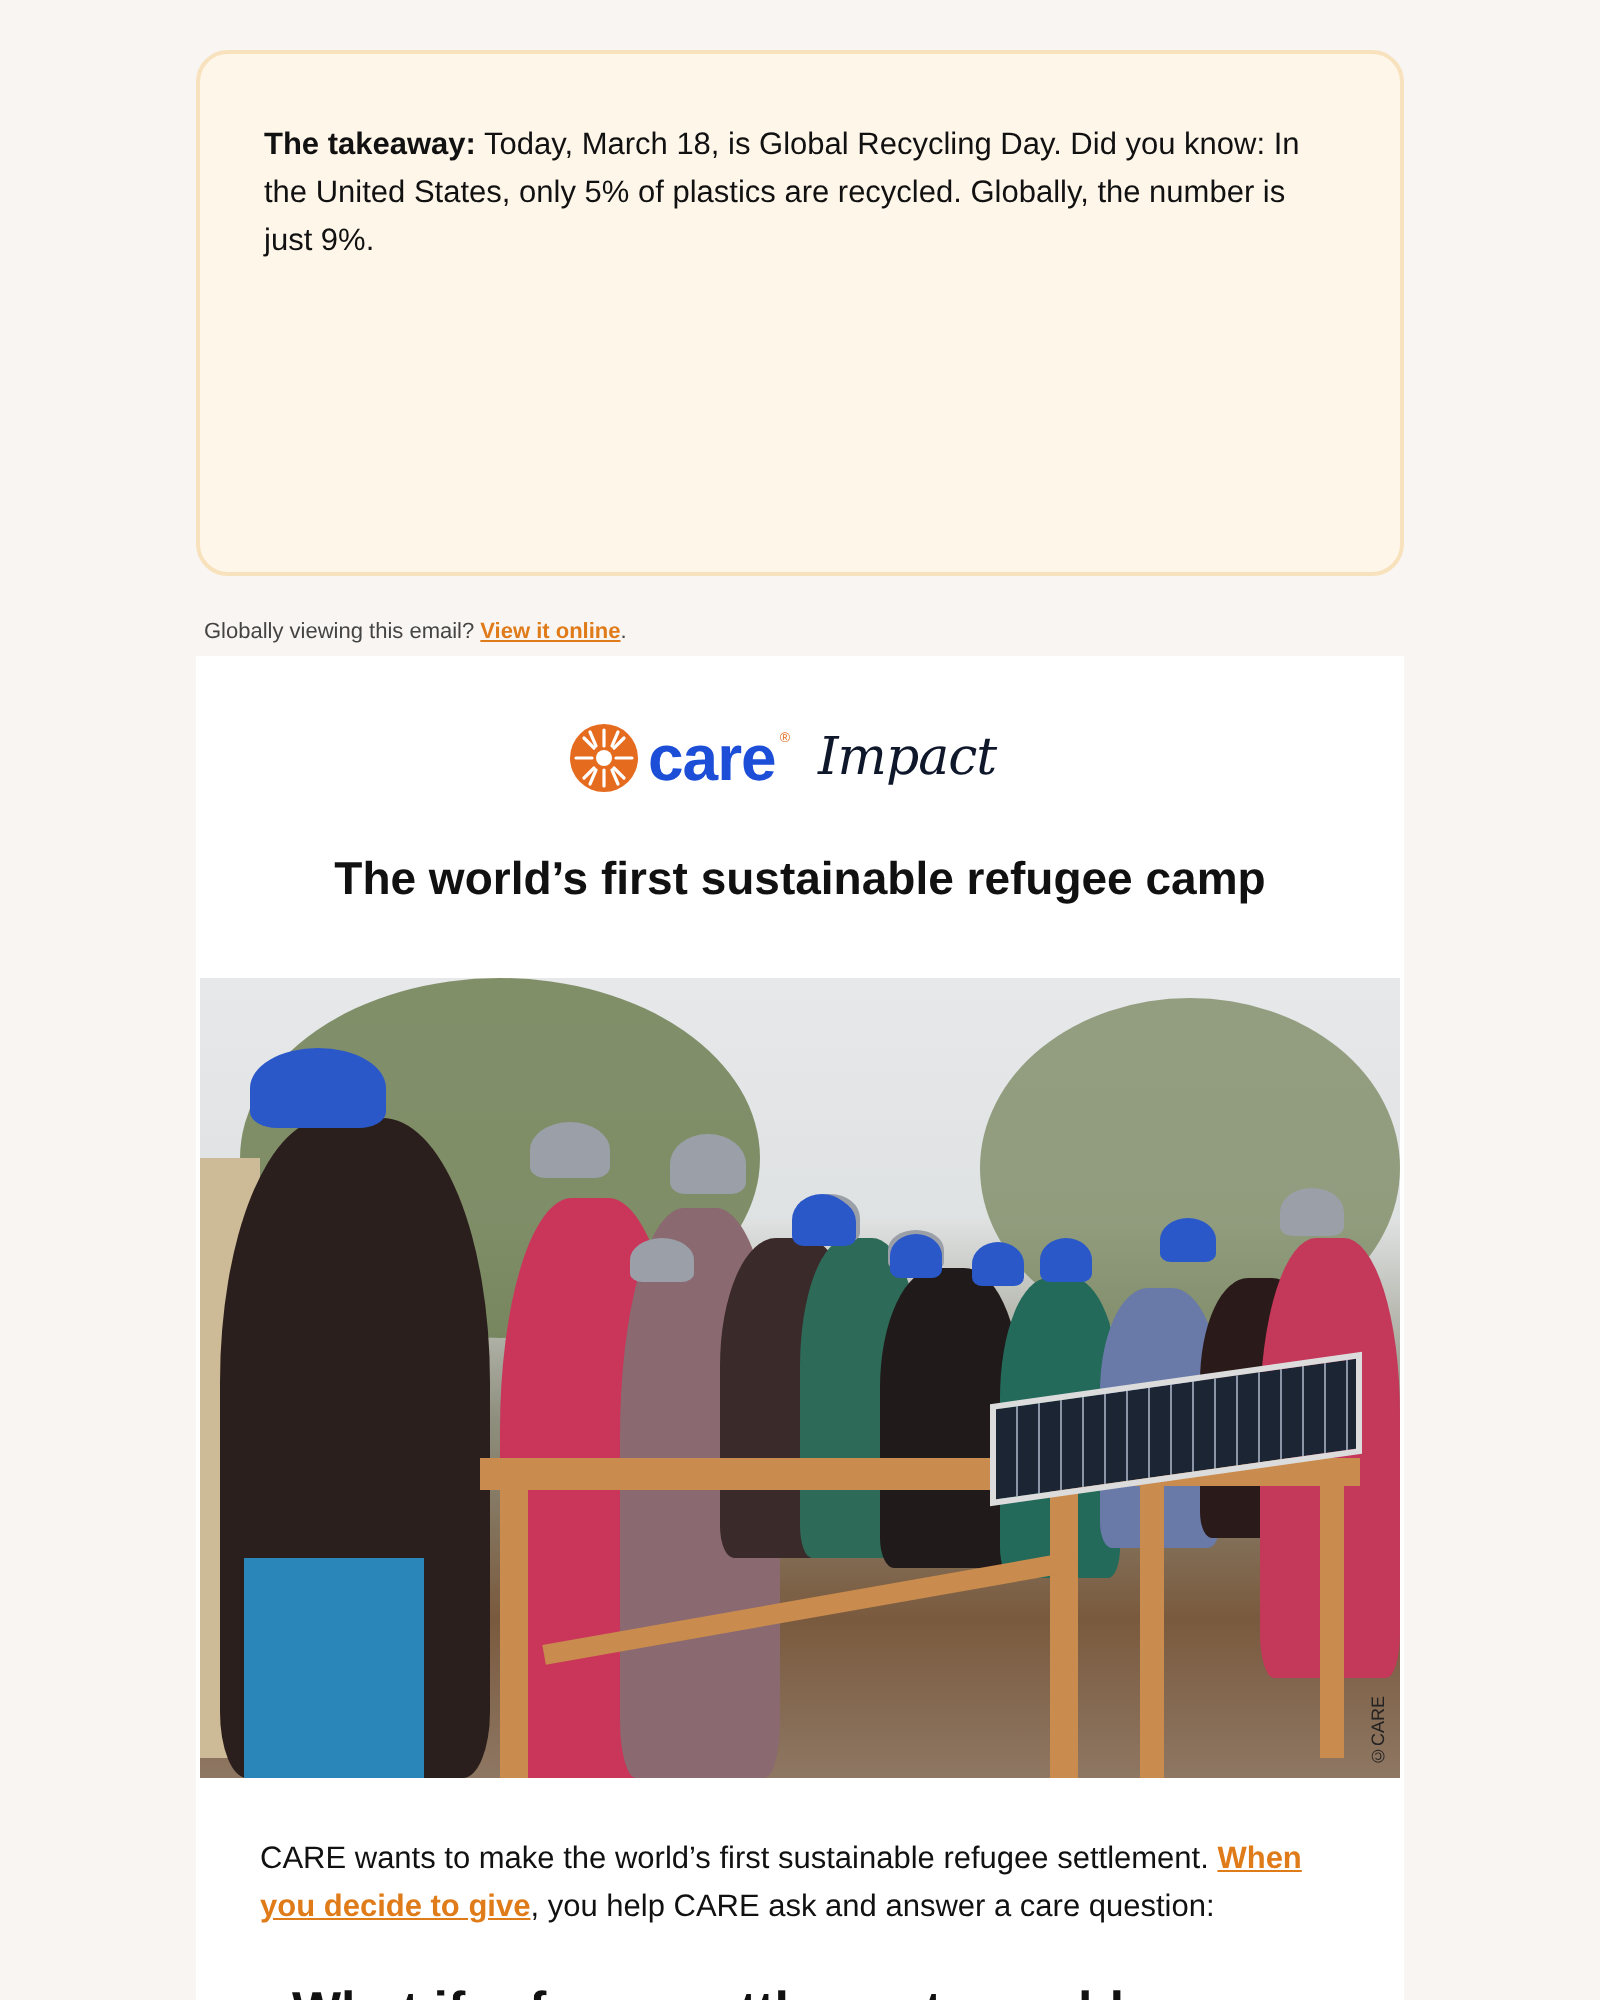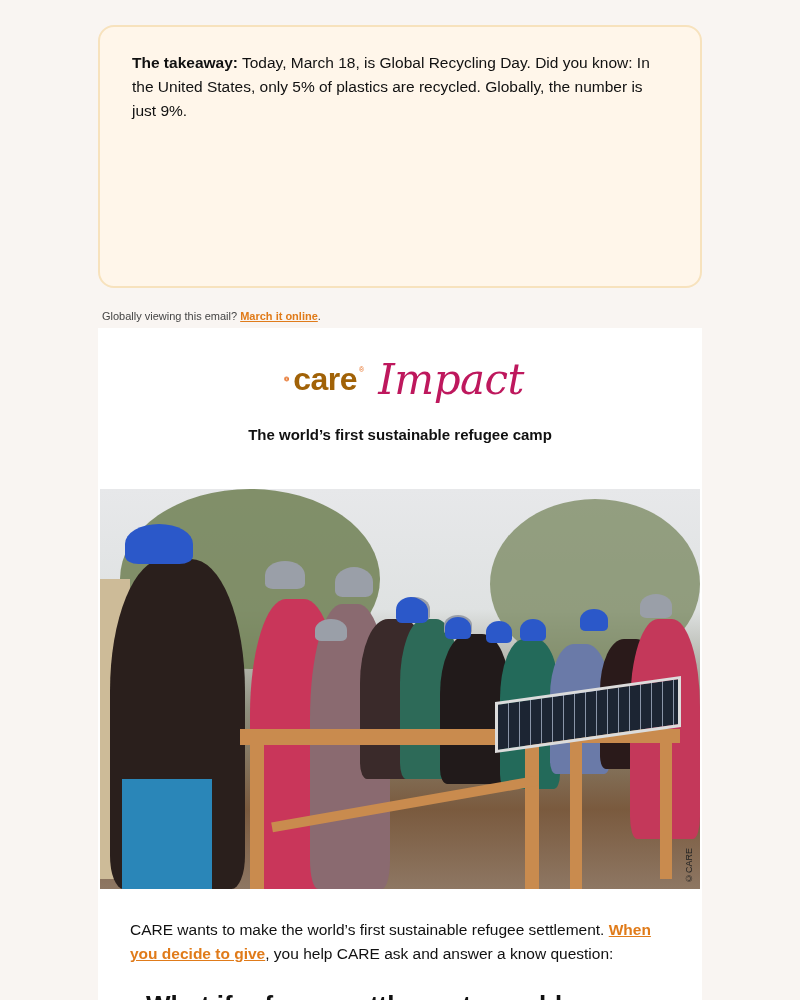--- a/index.html
+++ b/index.html
@@ -11,47 +11,47 @@
   }
   .takeaway {
     position: absolute; left: 98px; top: 25px; width: 604px; height: 263px;
     box-sizing: border-box;
     background: #fff6ea;
     border: 2px solid #f7e2bd;
     border-radius: 16px;
     padding: 20px 32px 0 32px;
     font-size: 15.5px; line-height: 24px; color: #111;
   }
-  .takeaway p { margin: 4px 0 24px 0; }
+  .takeaway p { margin: 14px 0 24px 0; }
   .takeaway b { font-weight: 700; }
   .trouble {
     position: absolute; left: 102px; top: 310px;
     font-size: 11px; color: #444;
   }
   .trouble a { color: #e07b1a; font-weight: 700; text-decoration: underline; }
   .card {
     position: absolute; left: 98px; top: 328px; width: 604px; height: 672px;
     background: #ffffff; overflow: hidden;
   }
   .logo {
     position: absolute; left: 186px; top: 28px; height: 46px; width: 240px;
     display: flex; align-items: center;
   }
   .logo .care-word {
     font-family: "Liberation Sans", sans-serif; font-weight: 700;
-    color: #a16207; font-size: 32px; letter-spacing: -0.5px; margin-left: 4px;
+    color: #1d4ed8; font-size: 32px; letter-spacing: -0.5px; margin-left: 4px;
   }
   .logo .tm { color: #e56b1f; font-size: 7px; vertical-align: top; margin: 0 14px 0 2px; position: relative; top: -10px; }
   .logo .impact {
     font-family: "DejaVu Serif", serif; font-style: italic;
-    color: #be185d; font-size: 42px; font-weight: 400; letter-spacing: -0.5px;
+    color: #0f172a; font-size: 26px; font-weight: 400; letter-spacing: -0.5px;
   }
   .title {
     position: absolute; left: 0; top: 98px; width: 604px; text-align: center;
-    font-size: 15px; font-weight: 700; color: #111;
+    font-size: 23px; font-weight: 700; color: #111;
   }
   .photo {
     position: absolute; left: 2px; top: 161px; width: 600px; height: 400px;
     background: linear-gradient(180deg, #e7e8ea 0%, #dfe2e2 30%, #8e8f7e 55%, #7a5a3e 80%, #8e7763 100%);
     overflow: hidden;
   }
   .photo .tree { position: absolute; border-radius: 50%; background: #6f7f52; opacity: .85; }
   .photo .person { position: absolute; border-radius: 40% 40% 10% 10%; }
   .photo .helmet { position: absolute; border-radius: 50% 50% 20% 20%; }
   .photo .bench { position: absolute; background: #c98b4e; }
@@ -74,21 +74,21 @@
   }
 </style>
 </head>
 <body>
 
 <div class="takeaway">
   <p><b>The takeaway:</b><span> Today, March 18, is Global Recycling Day. Did you know: In the United States, only 5% of plastics are recycled. Globally, the number is just 9%.</span></p>
 </div>
 
 <div class="trouble">
-  <span>Globally viewing this email? </span><a href="#">March it online</a><span>.</span>
+  <span>Globally viewing this email? </span><a href="#">View it online</a><span>.</span>
 </div>
 
 <div class="card">
   <div class="logo">
     <svg width="36" height="36" viewBox="0 0 36 36">
       <g fill="#e56b1f">
         <circle cx="18" cy="18" r="17"></circle>
       </g>
       <g stroke="#fff" stroke-width="1.6" stroke-linecap="round">
         <line x1="18" y1="4" x2="18" y2="12"></line>
@@ -149,17 +149,17 @@
     <div class="bench" style="left:425px;top:250px;width:14px;height:150px;"></div>
     <div class="bench" style="left:170px;top:310px;width:270px;height:10px;transform:rotate(-10deg);"></div>
     <div class="bench" style="left:440px;top:240px;width:140px;height:14px;"></div>
     <div class="bench" style="left:470px;top:250px;width:12px;height:150px;"></div>
     <div class="bench" style="left:560px;top:250px;width:12px;height:140px;"></div>
     <div class="panel" style="left:395px;top:200px;width:180px;height:45px;"></div>
     <span class="credit">©CARE</span>
   </div>
 
   <div class="body-text">
-    <span>CARE wants to make the world’s first sustainable refugee settlement. </span><a href="#">When you decide to give</a><span>, you help CARE ask and answer a know question:</span>
+    <span>CARE wants to make the world’s first sustainable refugee settlement. </span><a href="#">When you decide to give</a><span>, you help CARE ask and answer a care question:</span>
   </div>
 
   <div class="question">What if refugee settlements could...</div>
 </div>
 
 </body></html>

